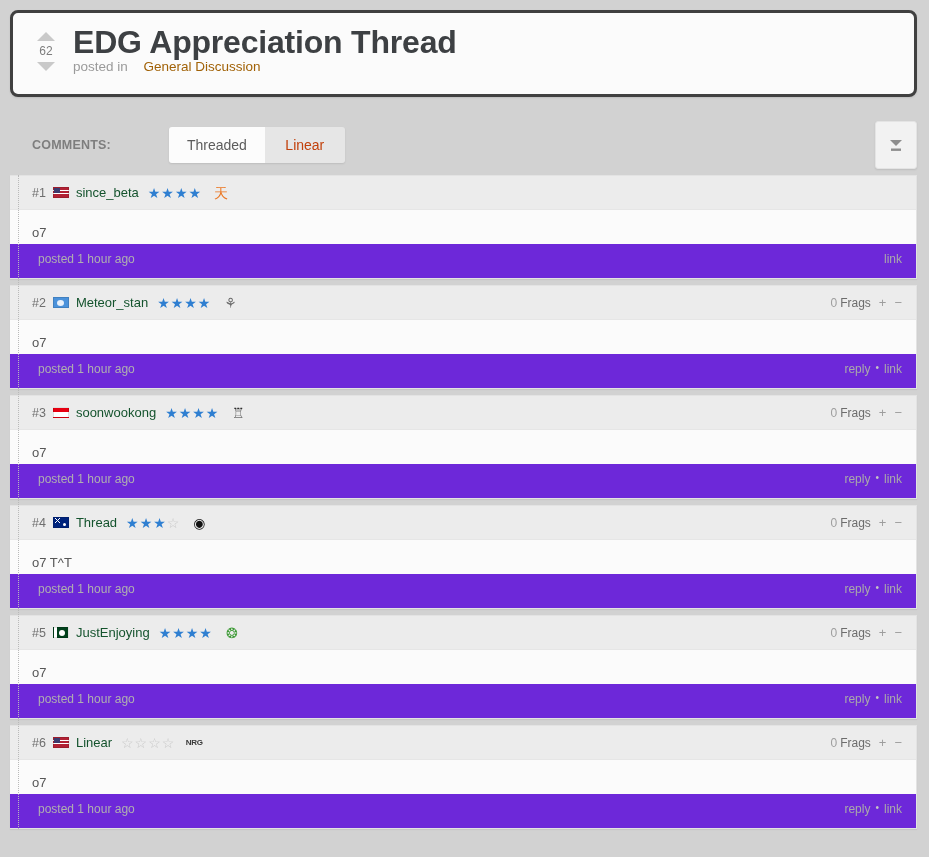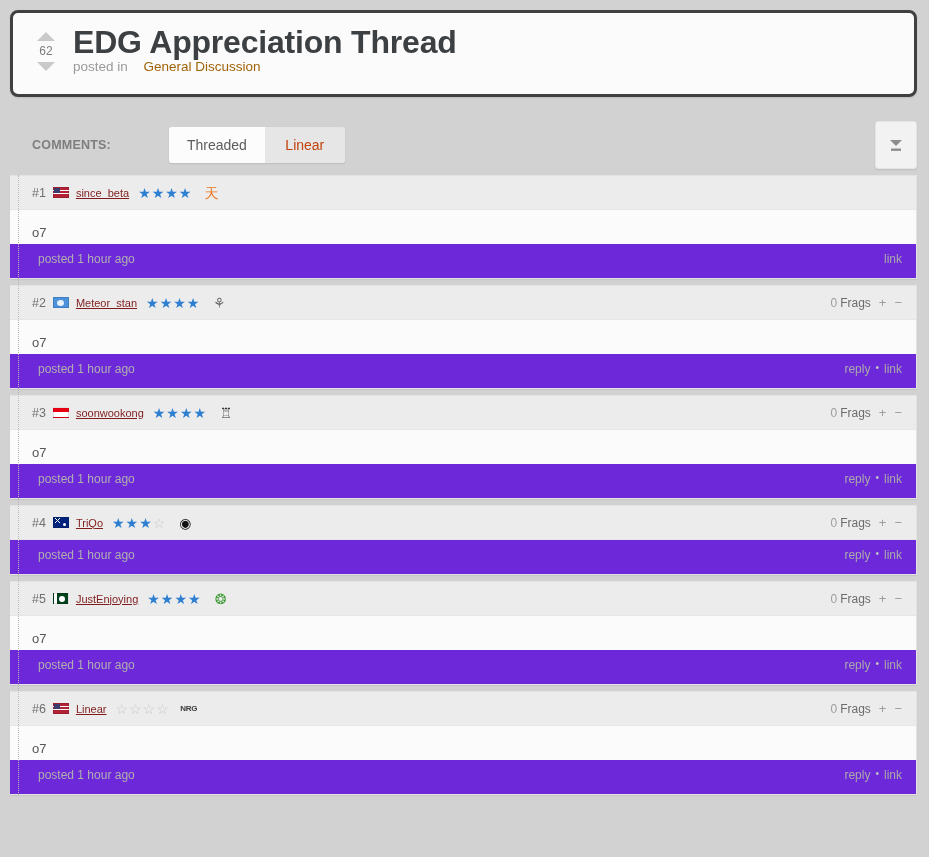--- a/index.html
+++ b/index.html
@@ -152,25 +152,24 @@
   .flag {
     width: 16px; height: 11px;
     display: inline-block;
     margin-right: 7px;
     position: relative;
     overflow: hidden;
     border: 1px solid rgba(0,0,0,.12);
     flex: none;
   }
   .c-user {
-    font-size: 11px;
-    color: #7f1d1d;
+    font-size: 13px;
+    color: #14532d;
     margin-right: 9px;
     white-space: nowrap;
-    text-decoration: underline;
   }
   .stars { display: flex; gap: 1px; margin-right: 10px; }
   .star { font-size: 14px; line-height: 14px; }
   .star.on { color: #2f7fd1; }
   .star.off { color: #c8c8c8; }
   .team-logo {
     width: 20px; height: 16px;
     display: flex; align-items: center; justify-content: center;
     font-size: 14px; line-height: 14px;
     flex: none;
@@ -379,38 +378,41 @@
       <a href="#">reply</a>
       <span class="dot">•</span>
         <a href="#">link</a>
       </span>
     </div>
       </div>
       <div class="comment">
     <div class="c-head">
       <span class="c-num">#4</span>
       <span class="flag flag-au"></span>
-      <span class="c-user">TriQo</span>
+      <span class="c-user">Thread</span>
       <span class="stars">
             <span class="star on">★</span>
             <span class="star on">★</span>
             <span class="star on">★</span>
             <span class="star off">☆</span>
           </span>
       <span class="team-logo">
             <span style="color:#111111">◉</span>
           </span>
 
     <div class="frags">
       <span class="fnum">0</span>
       <span class="flabel">Frags</span>
       <span class="fbtn">+</span>
       <span class="fbtn">−</span>
     </div>
     </div>
+    <div class="c-body">
+      <div class="c-text">o7 T^T</div>
+    </div>
     <div class="c-foot">
       <span class="ts">posted 1 hour ago</span>
       <span class="actions">
 
       <a href="#">reply</a>
       <span class="dot">•</span>
         <a href="#">link</a>
       </span>
     </div>
       </div>

